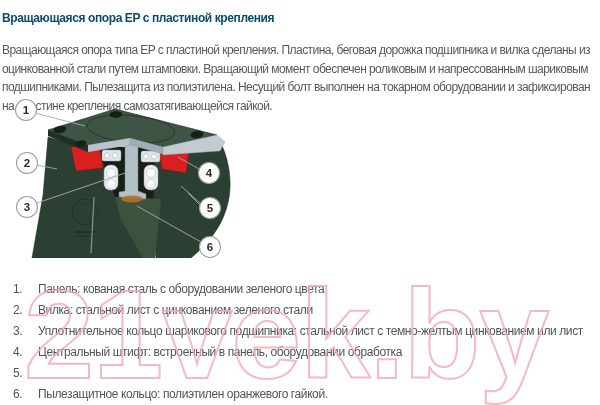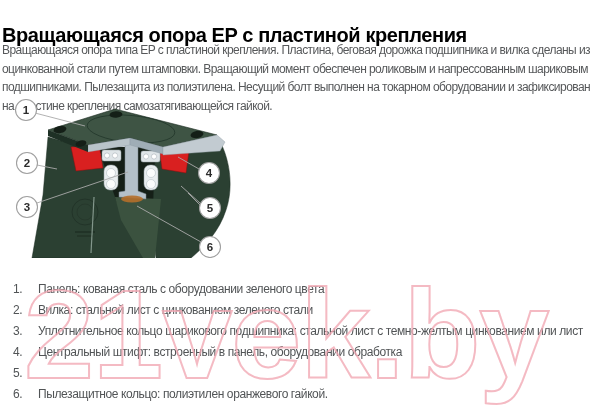--- a/index.html
+++ b/index.html
@@ -1,22 +1,22 @@
 <!DOCTYPE html>
 <html><head>
 <meta charset="utf-8">
 <style>
   html,body{margin:0;padding:0;}
   body{
     width:600px;height:405px;overflow:hidden;background:#ffffff;
     font-family:"Liberation Sans", sans-serif;position:relative;
   }
   .page-title{
-    position:absolute;left:2px;top:11px;width:596px;
-    font-size:20px;font-weight:bold;color:#000000;letter-spacing:-0.4px;
+    position:absolute;left:2px;top:3px;width:596px;
+    font-size:12px;font-weight:bold;color:#0c4a6e;letter-spacing:-0.4px;
     white-space:nowrap;
   }
   .product-description{
     position:absolute;left:2px;top:29px;width:597px;
     font-size:12px;color:#56585a;line-height:18.5px;letter-spacing:-0.55px;
   }
   .diagram{
     position:absolute;left:5px;top:95px;width:260px;height:163px;
   }
   .parts-list{

